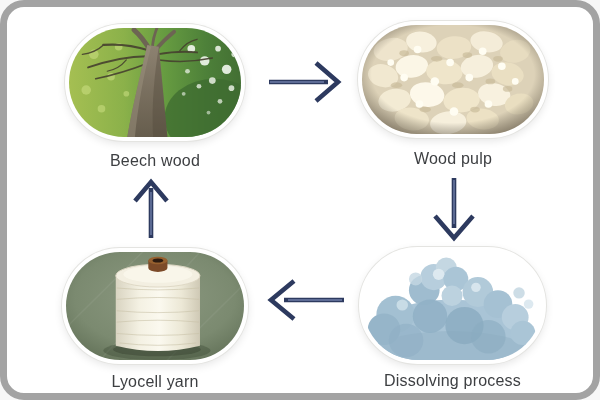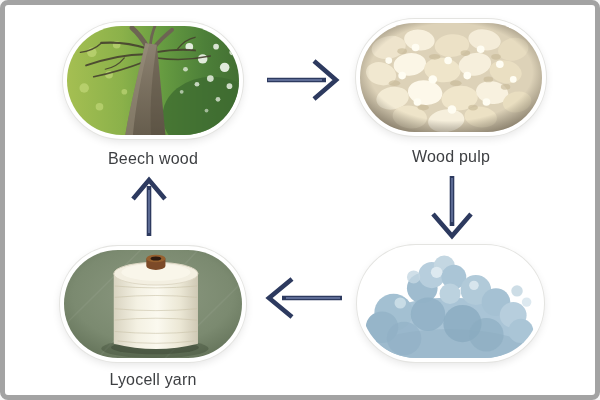--- a/index.html
+++ b/index.html
@@ -1,19 +1,19 @@
 <!DOCTYPE html>
 <html><head>
 <meta charset="utf-8">
 <style>
   html,body{margin:0;padding:0;background:#f7f7f7;}
   body{font-family:"Liberation Sans","DejaVu Sans",sans-serif;}
   .card{
     position:relative;width:600px;height:400px;box-sizing:border-box;
-    background:#ffffff;border:5px solid #a3a3a3;border-radius:8px;
+    background:#ffffff;border:7px solid #a3a3a3;border-radius:24px;
     overflow:hidden;
   }
   .capsule{
     position:absolute;border-radius:999px;overflow:hidden;
     border:4px solid #ffffff;box-sizing:border-box;
     box-shadow:0 0 0 1px #e4e4e1,0 3px 8px rgba(0,0,0,0.10);
     background:#fff;
   }
   .capsule svg{display:block;width:100%;height:100%;}
   .node-label{
@@ -234,20 +234,21 @@
         <circle cx="41" cy="58" r="6" fill="#cfe0ea" opacity="0.85"></circle>
         <circle cx="93" cy="48" r="11" fill="#bcd2df"></circle>
         <circle cx="55" cy="30" r="7" fill="#c4d7e2" opacity="0.8"></circle>
       </g>
     </svg>
   </div>
 
   <div class="node-label" id="lbl-beech">Beech wood</div>
   <div class="node-label" id="lbl-yarn">Lyocell yarn</div>
   <div class="node-label" id="lbl-pulp">Wood pulp</div>
+  <div class="node-label" id="lbl-dissolve">Dissolving process</div>
 
   <svg class="arrow-layer" viewBox="0 0 600 400">
     <g stroke="#2d3a5f" stroke-width="4.6" fill="none" stroke-linecap="butt" stroke-linejoin="miter">
       <g>
         <path d="M262 75 H321"></path>
         <path d="M309 56 L331 75 L309 94"></path>
       </g>
       <g>
         <path d="M447 171 V221"></path>
         <path d="M428 209 L447 231 L466 209"></path>

